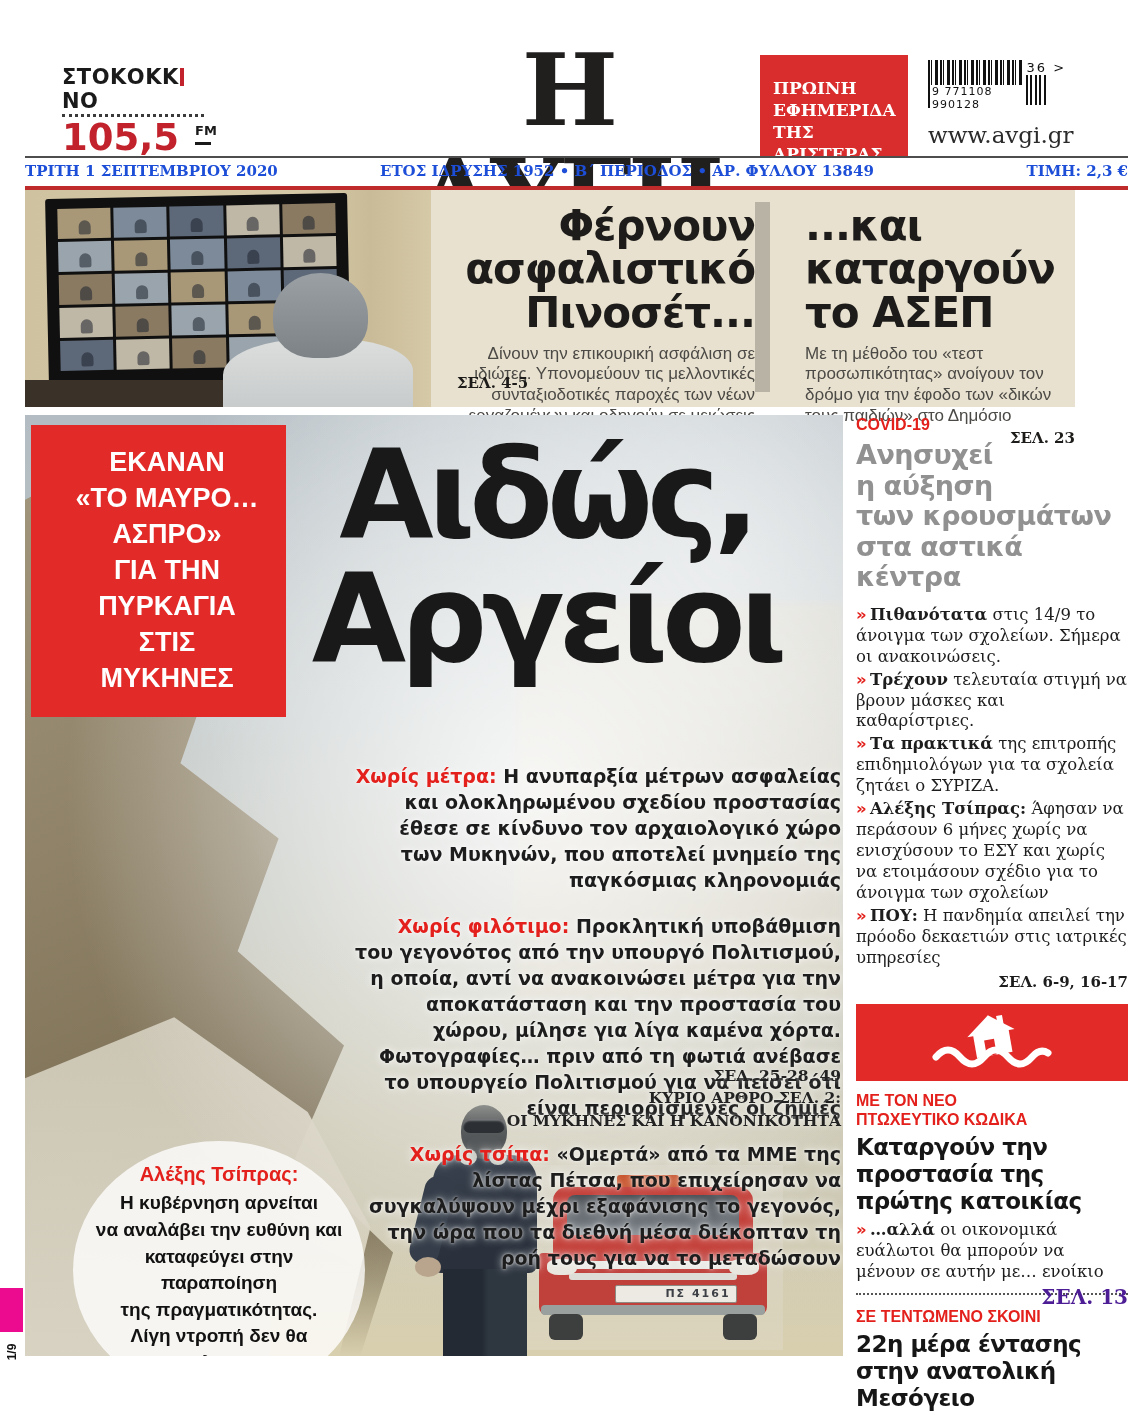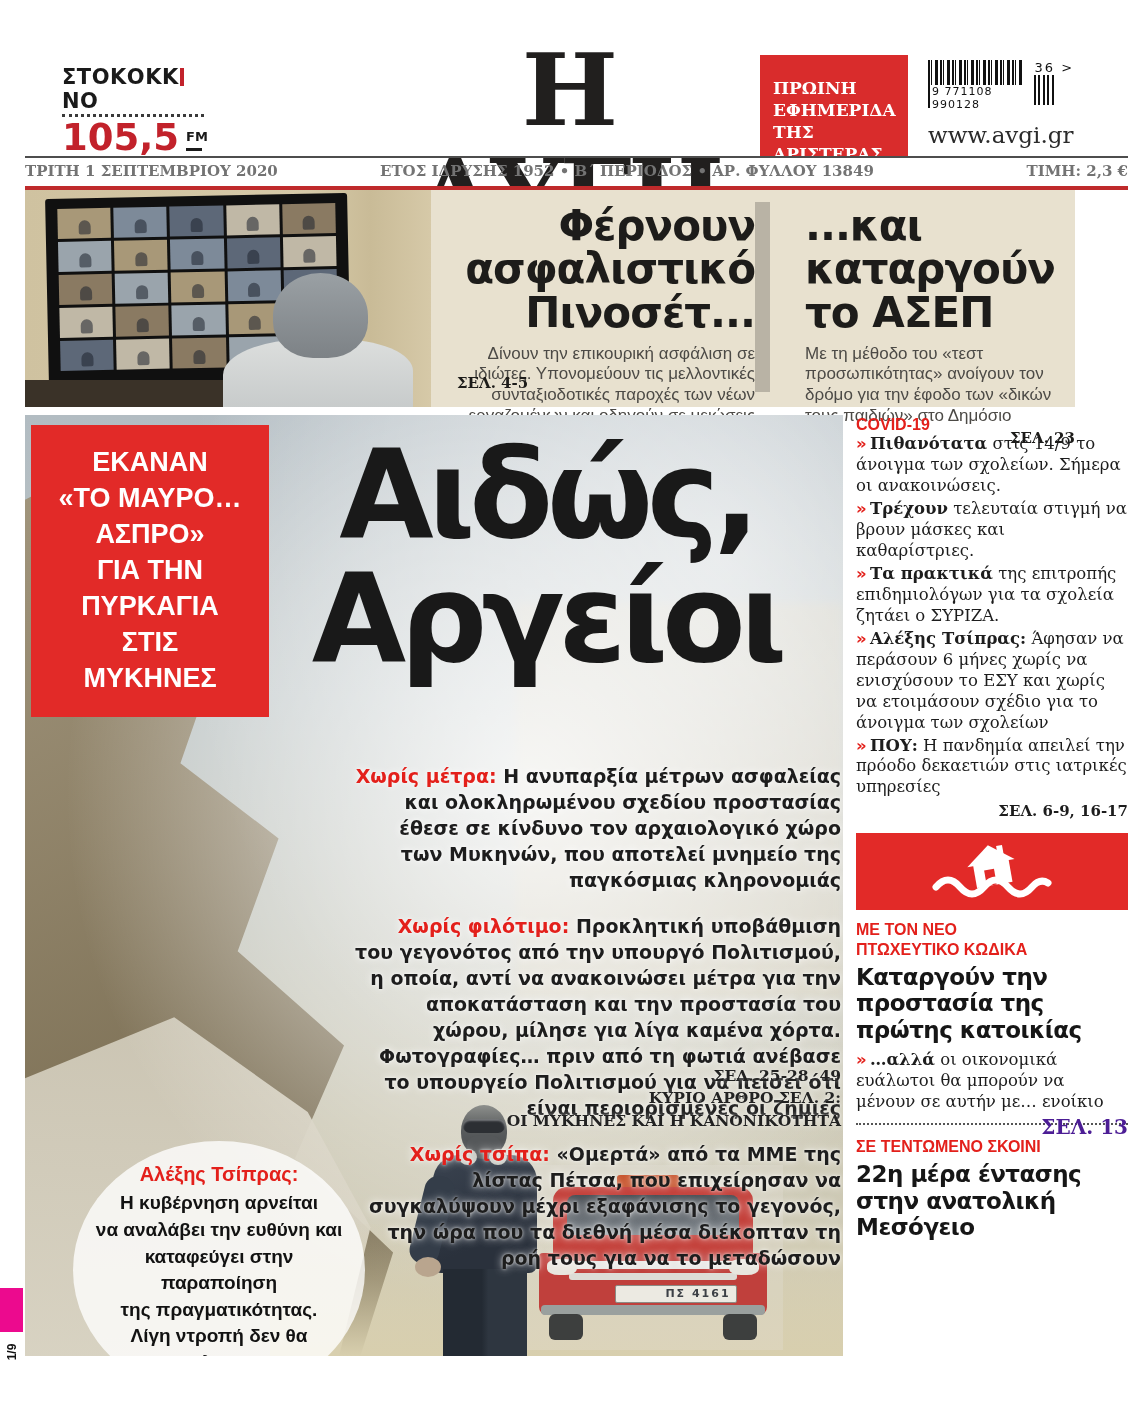--- a/index.html
+++ b/index.html
@@ -5,45 +5,45 @@
   html,body{margin:0;padding:0;background:#e9e9e9;}
   .page{position:relative;width:1142px;height:1417px;background:#ffffff;margin:0 auto;
         font-family:"Liberation Sans",sans-serif;overflow:hidden;}
   .prel{white-space:pre-line;}
 
   
   .radio-logo{position:absolute;left:62px;top:65px;width:150px;}
   .radio-name{font-family:"DejaVu Sans",sans-serif;font-weight:bold;font-size:21px;color:#1a1a1a;letter-spacing:.5px;}
   .radio-name .bar{display:inline-block;width:4px;height:18px;background:#c2222b;margin:0 1px;vertical-align:-2px;}
   .radio-dots{border-bottom:3px dotted #3a3a3a;width:142px;margin:1px 0 2px;}
-  .radio-row{display:flex;align-items:center;gap:7px;}
+  .radio-row{display:flex;align-items:flex-start;gap:16px;}
   .radio-freq{font-family:"DejaVu Sans",sans-serif;font-weight:bold;font-size:37px;color:#c2222b;line-height:1;}
   .radio-band{font-family:"DejaVu Sans",sans-serif;font-weight:bold;font-size:13px;color:#1a1a1a;margin-top:4px;}
   .radio-band .dash{display:block;width:16px;height:3px;background:#1a1a1a;margin-top:4px;}
 
   .masthead{position:absolute;left:378px;top:38px;width:380px;text-align:center;
             font-family:"DejaVu Serif",serif;font-weight:bold;font-size:100px;line-height:1.05;
             color:#211f1e;letter-spacing:-4px;transform:scaleX(1.02);}
   .tagline-box{position:absolute;left:760px;top:55px;width:148px;height:101px;background:#d92c2c;
                color:#fff;font-family:"DejaVu Serif",serif;font-weight:bold;font-size:17px;
                line-height:1.3;padding:22px 0 0 13px;box-sizing:border-box;}
 
   .barcode-wrap{position:absolute;left:928px;top:60px;width:150px;}
   .barcode{position:relative;width:94px;height:48px;display:inline-block;vertical-align:top;
      background:repeating-linear-gradient(90deg,#111 0 2px,#fff 2px 3px,#111 3px 4px,#fff 4px 7px,#111 7px 10px,#fff 10px 12px);}
   .barcode-num{font-family:"DejaVu Sans",sans-serif;font-size:11px;color:#111;background:#fff;
      position:absolute;bottom:-3px;left:2px;padding:0 2px;letter-spacing:1px;}
-  .barcode-addon{display:inline-block;margin-left:8px;vertical-align:top;}
+  .barcode-addon{display:inline-block;vertical-align:top;}
   .addon-num{font-family:"DejaVu Sans",sans-serif;font-size:13px;color:#111;letter-spacing:2px;}
   .addon-bars{width:22px;height:30px;background:repeating-linear-gradient(90deg,#111 0 2px,#fff 2px 4px,#111 4px 6px,#fff 6px 9px);}
   .website{position:absolute;left:928px;top:122px;font-family:"DejaVu Serif",serif;font-size:23px;color:#2b2b2b;}
 
   .rule-dark{position:absolute;left:25px;top:156px;width:1103px;height:2px;background:#4d4d4d;}
   .date-row{position:absolute;left:25px;top:162px;width:1103px;height:22px;
-            font-family:"DejaVu Serif",serif;font-weight:bold;font-size:15px;color:#737373;}
+            font-family:"DejaVu Serif",serif;font-weight:bold;font-size:15px;color:#1d4ed8;}
   .date-left{position:absolute;left:0;top:0;}
   .date-center{position:absolute;left:355px;top:0;}
   .date-right{position:absolute;right:0;top:0;}
   .rule-red{position:absolute;left:25px;top:186px;width:1103px;height:4px;background:#bf2a2b;}
 
   
   .band{position:absolute;left:25px;top:190px;width:1050px;height:217px;background:#e8e1cf;}
   .band-divider{position:absolute;left:730px;top:12px;width:15px;height:190px;background:#b9b3a5;}
 
   
@@ -129,21 +129,21 @@
      background:linear-gradient(160deg,#3a4350,#2a313c 70%);}
   .fm-arm{position:absolute;left:2px;top:70px;width:30px;height:90px;border-radius:14px;
      background:#343d49;transform:rotate(14deg);}
   .fm-hand{position:absolute;left:0px;top:152px;width:26px;height:20px;border-radius:50%;background:#b9a58e;}
   .fm-legs{position:absolute;left:28px;top:164px;width:84px;height:87px;
      background:linear-gradient(90deg,#232a33 46%,#2e3640 54%);}
 
   
   .side-box{position:absolute;left:6px;top:10px;width:238px;height:292px;background:#e22a28;
      color:#fff;font-family:"Liberation Sans",sans-serif;font-weight:bold;font-size:27px;line-height:1.33;
-     text-align:center;display:flex;align-items:center;justify-content:center;}
+     text-align:center;display:flex;align-items:center;justify-content:center;padding-left:17px;}
 
   
   .main-headline{position:absolute;left:225px;top:18px;width:593px;text-align:center;
      font-family:"DejaVu Sans",sans-serif;font-weight:bold;font-size:122px;line-height:1.02;
      letter-spacing:-6px;color:#191919;}
 
   
   .main-paras{position:absolute;left:330px;top:348px;width:486px;text-align:right;
      font-family:"DejaVu Sans",sans-serif;font-weight:bold;font-size:19px;line-height:1.37;color:#1d1d1d;
      text-shadow:0 0 8px rgba(255,255,255,.85),0 0 3px rgba(255,255,255,.7);}
@@ -341,20 +341,25 @@
 Λίγη ντροπή δεν θα έβλαπτε</div>
     </div>
   </div>
 
   <div class="edge-tab"></div>
   <div class="edge-label">1/9</div>
 
   <div class="sidebar">
 
     <div class="sb-kicker">COVID-19</div>
+    <div class="sb-headline-gray prel">Ανησυχεί
+η αύξηση
+των κρουσμάτων
+στα αστικά
+κέντρα</div>
 
     <div class="sb-bullets">
       <p><span class="chev">»</span> <b>Πιθανότατα</b><span> στις 14/9 το άνοιγμα των σχολείων. Σήμερα οι ανακοινώσεις.</span></p>
       <p><span class="chev">»</span> <b>Τρέχουν</b><span> τελευταία στιγμή να βρουν μάσκες και καθαρίστριες.</span></p>
       <p><span class="chev">»</span> <b>Τα πρακτικά</b><span> της επιτροπής επιδημιολόγων για τα σχολεία ζητάει ο ΣΥΡΙΖΑ.</span></p>
       <p><span class="chev">»</span> <b>Αλέξης Τσίπρας:</b><span> Άφησαν να περάσουν 6 μήνες χωρίς να ενισχύσουν το ΕΣΥ και χωρίς να ετοιμάσουν σχέδιο για το άνοιγμα των σχολείων</span></p>
       <p><span class="chev">»</span> <b>ΠΟΥ:</b><span> Η πανδημία απειλεί την πρόοδο δεκαετιών στις ιατρικές υπηρεσίες</span></p>
     </div>
     <div class="sb-pageref">ΣΕΛ. 6-9, 16-17</div>
 

